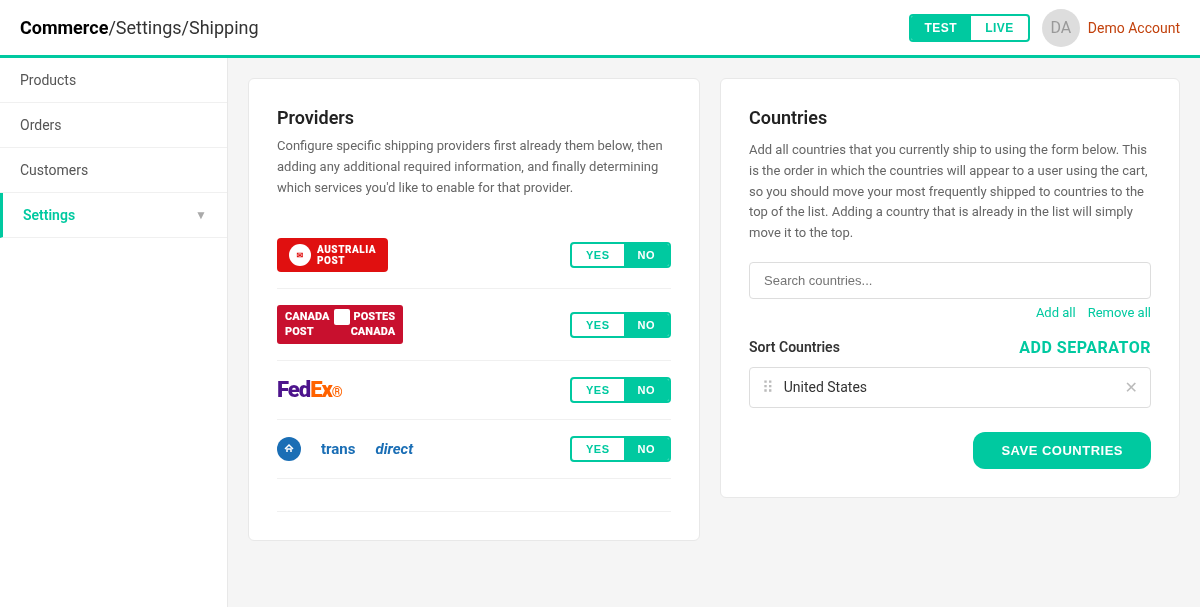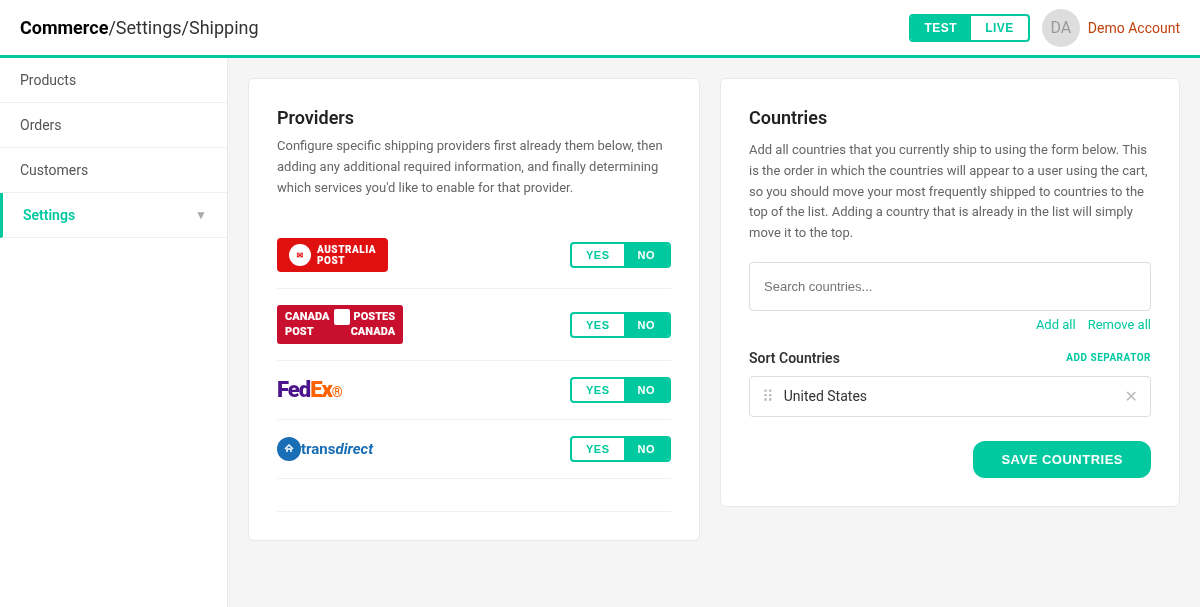--- a/index.html
+++ b/index.html
@@ -79,45 +79,45 @@
       width: 22px; height: 22px; background: #fff; border-radius: 50%;
       display: flex; align-items: center; justify-content: center; font-size: 8px; color: #e01010; font-weight: 900;
     }
 
     .logo-fedex {
       font-size: 22px; font-weight: 900; letter-spacing: -1px;
     }
     .logo-fedex .fe { color: #4d148c; }
     .logo-fedex .dex { color: #ff6200; }
 
-    .logo-transdirect { color: #1a6eb5; font-size: 15px; font-weight: 700; display: flex; align-items: center; gap: 0; }
+    .logo-transdirect { color: #1a6eb5; font-size: 15px; font-weight: 700; display: flex; align-items: center; gap: 20px; }
     .logo-transdirect-icon { width: 24px; height: 24px; background: #1a6eb5; border-radius: 50%; display: flex; align-items: center; justify-content: center; }
 
     .yes-no-toggle { display: flex; border: 2px solid #00c9a0; border-radius: 4px; overflow: hidden; }
     .yn-btn {
       padding: 5px 14px; font-size: 11px; font-weight: 700; cursor: pointer;
       border: none; background: transparent; color: #00c9a0; letter-spacing: 0.5px;
     }
     .yn-btn.active { background: #00c9a0; color: #fff; }
 
     
     .countries-title { font-size: 18px; font-weight: 600; margin-bottom: 12px; color: #222; }
     .countries-desc { color: #666; font-size: 13px; margin-bottom: 18px; line-height: 1.6; }
 
     .search-input {
-      width: 100%; padding: 16px 14px; border: 1px solid #ddd; border-radius: 4px;
+      width: 100%; padding: 10px 14px; border: 1px solid #ddd; border-radius: 4px;
       font-size: 13px; color: #888; outline: none; margin-bottom: 6px;
     }
 
     .countries-links { display: flex; justify-content: flex-end; gap: 12px; margin-bottom: 18px; }
     .countries-link { color: #00c9a0; font-size: 13px; cursor: pointer; text-decoration: none; }
 
     .sort-header { display: flex; align-items: center; justify-content: space-between; margin-bottom: 10px; }
     .sort-title { font-size: 14px; font-weight: 600; color: #333; }
-    .add-separator { color: #00c9a0; font-size: 10px; font-weight: 700; cursor: pointer; letter-spacing: 0.5px; text-transform: uppercase; }
+    .add-separator { color: #00c9a0; font-size: 16px; font-weight: 700; cursor: pointer; letter-spacing: 0.5px; text-transform: uppercase; }
 
     .country-row {
       display: flex; align-items: center; justify-content: space-between;
       border: 1px solid #ddd; border-radius: 4px; padding: 10px 12px; margin-bottom: 8px;
     }
     .country-row-left { display: flex; align-items: center; gap: 10px; }
     .drag-handle { color: #bbb; font-size: 16px; cursor: grab; }
     .country-name { font-size: 14px; color: #333; }
     .remove-country { color: #bbb; cursor: pointer; font-size: 16px; background: none; border: none; }
 

